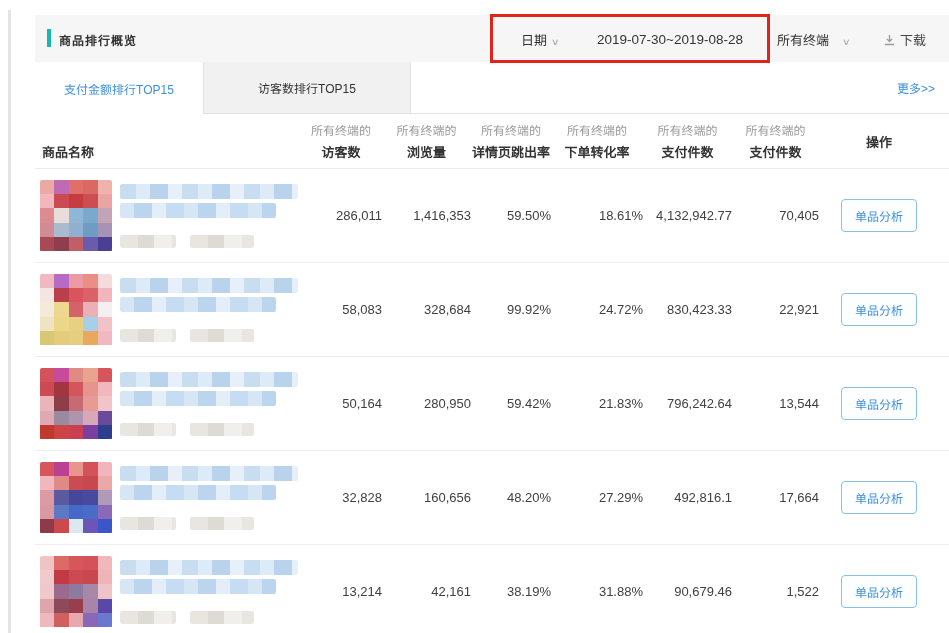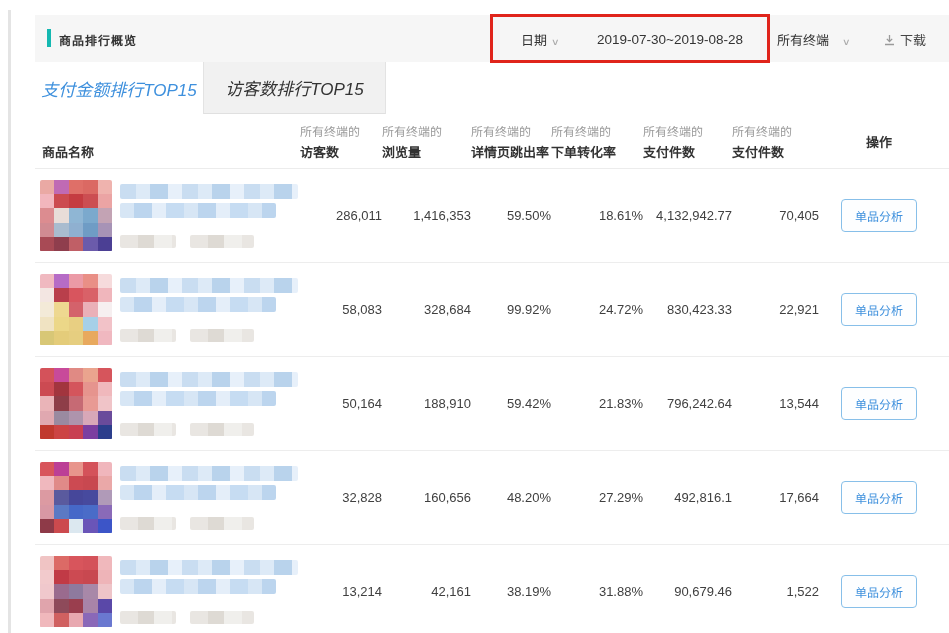--- a/index.html
+++ b/index.html
@@ -22,40 +22,40 @@
   .chev { font-size:9px; color:#a9a9a9; margin-left:5px; display:inline-block; transform:scaleX(1.3); }
   .date-label { left:486px; }
   .date-value { left:562px; font-size:13.5px; }
   .terminal  { left:742px; }
   .terminal .chev { margin-left:14px; }
   .download  { left:848px; color:#444; }
   .download svg { vertical-align:-2px; margin-right:4px; }
 
   
   .tabs { display:flex; height:52px; align-items:stretch; }
-  .tab { display:flex; align-items:center; justify-content:center; font-size:17px; cursor:pointer;font-style:italic; }
+  .tab { display:flex; align-items:center; justify-content:center; font-size:12px; cursor:pointer; }
   .tab.active { width:168px; background:#ffffff; color:#3e90dd; }
-  .tab.plain  { width:183px; background:#f1f1f1; color:#333; border-left:1px solid #e3e3e3; border-right:1px solid #e3e3e3; border-bottom:1px solid #e0e0e0; }
+  .tab.plain  { width:208px; background:#f1f1f1; color:#333; border-left:1px solid #e3e3e3; border-right:1px solid #e3e3e3; border-bottom:1px solid #e0e0e0; }
   .tab-filler { flex:1; border-bottom:1px solid #e0e0e0; display:flex; align-items:center; justify-content:flex-end; padding-right:14px; }
   .more { font-size:12px; color:#3e90dd; text-decoration:none; cursor:pointer; }
 
   
   .gridrow { display:flex; align-items:center; }
   .gridrow > :nth-child(1){ width:265px; }
   .gridrow > :nth-child(2){ width:82px; }
   .gridrow > :nth-child(3){ width:89px; }
   .gridrow > :nth-child(4){ width:80px; }
   .gridrow > :nth-child(5){ width:92px; }
   .gridrow > :nth-child(6){ width:89px; }
   .gridrow > :nth-child(7){ width:87px; }
   .gridrow > :nth-child(8){ width:120px; display:flex; justify-content:center; }
 
   .thead { height:55px; border-bottom:1px solid #ececec; }
   .name-h { font-size:13px; font-weight:bold; color:#333; padding-left:7px;margin-top:20px; }
-  .mcol { text-align:left; }
+  .mcol { text-align:center;font-family:Liberation Serif, serif; }
   .mcol .pfx { font-size:12px; color:#9b9b9b; }
   .mcol .mh  { font-size:13px; font-weight:bold; color:#333; margin-top:3px; }
   .action-h { font-size:13px; font-weight:bold; color:#333; }
 
   .row { height:94px; border-bottom:1px solid #ededed; }
   .num { text-align:right; font-size:13px; color:#404040; }
 
   .name-cell { display:flex; align-items:center; padding-left:5px; }
   .thumb { width:72px; height:72px; display:grid; grid-template-columns:repeat(5,1fr); grid-template-rows:repeat(5,1fr); border-radius:2px; overflow:hidden; flex:none; }
   .nameblock { margin-left:8px; flex:1; }
@@ -99,20 +99,23 @@
       <svg width="13" height="13" viewBox="0 0 13 13">
         <path d="M6.5 1.5v6.2M3.8 5.4l2.7 2.6 2.7-2.6" stroke="#9a9a9a" stroke-width="1.3" fill="none"></path>
         <path d="M2 11h9" stroke="#9a9a9a" stroke-width="1.3"></path>
       </svg><span>下载</span>
     </span>
   </div>
 
   <div class="tabs">
     <div class="tab active">支付金额排行TOP15</div>
     <div class="tab plain">访客数排行TOP15</div>
+    <div class="tab-filler">
+      <a class="more">更多&gt;&gt;</a>
+    </div>
   </div>
 
   <div class="thead gridrow" id="thead">
     <div class="name-h">商品名称</div>
     <div class="mcol">
         <div class="pfx">所有终端的</div>
         <div class="mh">访客数</div>
       </div>
       <div class="mcol">
         <div class="pfx">所有终端的</div>
@@ -268,21 +271,21 @@
       <div class="nameblock">
         <div class="blur b1"></div>
         <div class="blur b2"></div>
         <div class="grayline">
               <span class="g1"></span>
               <span class="g2"></span>
             </div>
       </div>
     </div>
     <div class="num">50,164</div>
-    <div class="num">188,910</div>
+    <div class="num">280,950</div>
     <div class="num">59.42%</div>
     <div class="num">21.83%</div>
     <div class="num">796,242.64</div>
     <div class="num">13,544</div>
     <div>
           <button class="analyze">单品分析</button>
         </div>
   </div>
 
   <div class="row gridrow">

